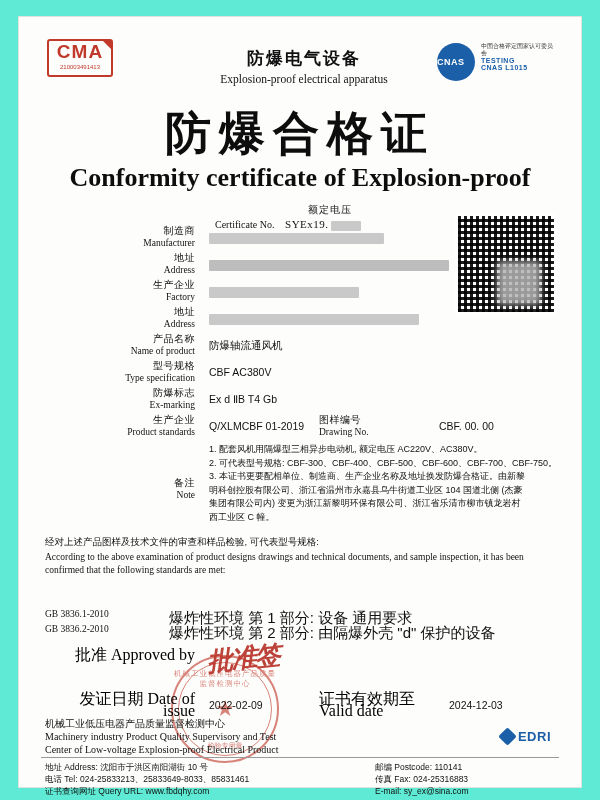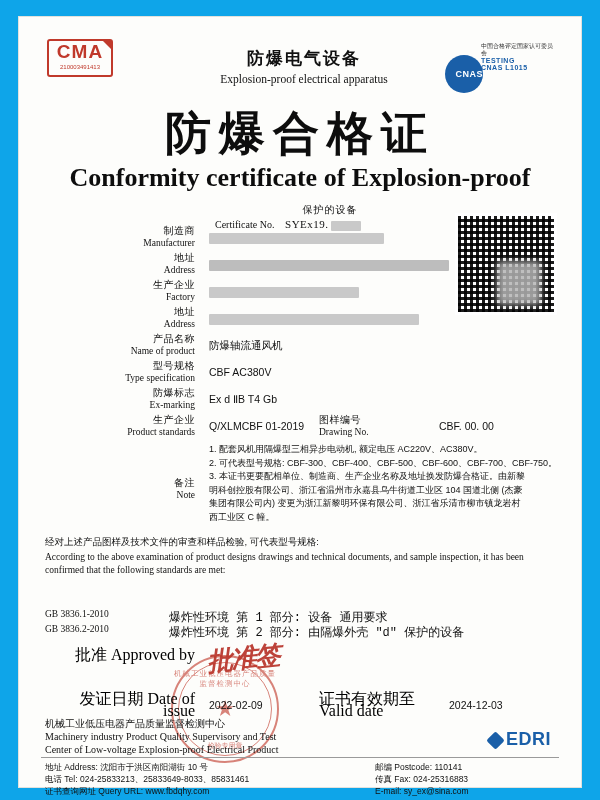--- a/index.html
+++ b/index.html
@@ -10,21 +10,21 @@
   body {
     width: 600px;
     height: 800px;
     overflow: hidden;
     font-family: "Liberation Serif", serif;
   }
   .page {
     position: relative;
     width: 600px;
     height: 800px;
-    background: #0ea5e9;
+    background: #5eead4;
     box-sizing: border-box;
   }
   .sheet {
     position: absolute;
     left: 18px;
     top: 16px;
     width: 564px;
     height: 772px;
     background: #fdfdfb;
     border: 1px solid #e2e2dd;
@@ -88,32 +88,31 @@
     margin-top: 3px;
     font-family: "Liberation Serif", serif;
   }
   .cnas-badge {
     position: absolute;
     right: 24px; top: 22px;
     width: 120px; height: 38px;
   }
   .cnas-circle {
     position: absolute;
-    left: 0; top: 16px;
+    left: 0; top: 4px;
     width: 38px; height: 38px;
     border-radius: 50%;
     background: #1a5fa8;
     color: #fff;
     font-family: "Liberation Sans", sans-serif;
     font-size: 9px;
     font-weight: bold;
-    text-align: right;
+    text-align: left;
     line-height: 38px;
     letter-spacing: 0.5px;
-    margin-left: 8px;
   }
   .cnas-text {
     position: absolute;
     left: 44px; top: 4px;
     font-family: "Liberation Sans", sans-serif;
     font-size: 5.5px;
     color: #1a5fa8;
     line-height: 7px;
   }
   .cnas-text .cn {
@@ -287,22 +286,22 @@
   .std-code {
     position: absolute;
     left: 26px;
     font-family: "Liberation Serif", serif;
     font-size: 9.5px;
     color: #111;
   }
   .std-desc {
     position: absolute;
     left: 150px;
-    font-family: Liberation Mono, monospace;
-    font-size: 12px;
+    font-family: Liberation Sans, sans-serif;
+    font-size: 15px;
     color: #111;
   }
 
   
   .approve-label {
     position: absolute;
     left: 26px; top: 632px;
     width: 150px;
     text-align: right;
     line-height: 12px;
@@ -408,21 +407,21 @@
   }
   .org .en {
     display: block;
     font-size: 10px;
     color: #111;
   }
   .edri-logo {
     position: absolute;
     right: 30px; top: 712px;
     font-family: "Liberation Sans", sans-serif;
-    font-size: 18px;
+    font-size: 13px;
     font-weight: bold;
     color: #1a5fa8;
     letter-spacing: 0.5px;
   }
   .edri-logo .mark {
     display: inline-block;
     width: 13px; height: 13px;
     background: #1a5fa8;
     transform: rotate(45deg);
     margin-right: 4px;
@@ -474,21 +473,21 @@
           <div class="big">TESTING</div>
           <div class="big">CNAS L1015</div>
         </div>
       </div>
     </div>
 
     <div class="main-title">防爆合格证</div>
     <div class="sub-title">Conformity certificate of Explosion-proof</div>
 
     <div class="cert-no">
-      <span class="lbl-cn">保护的设备</span>
+      <span class="lbl-cn">额定电压</span>
       <span class="row2">
         <span class="lbl-en">Certificate No.</span>
         <span class="value">SYEx19.</span>
         <span class="redact-inline" style="width:30px"></span>
       </span>
     </div>
 
     <div class="qr-box"></div>
     <div class="qr-blur"></div>
 

